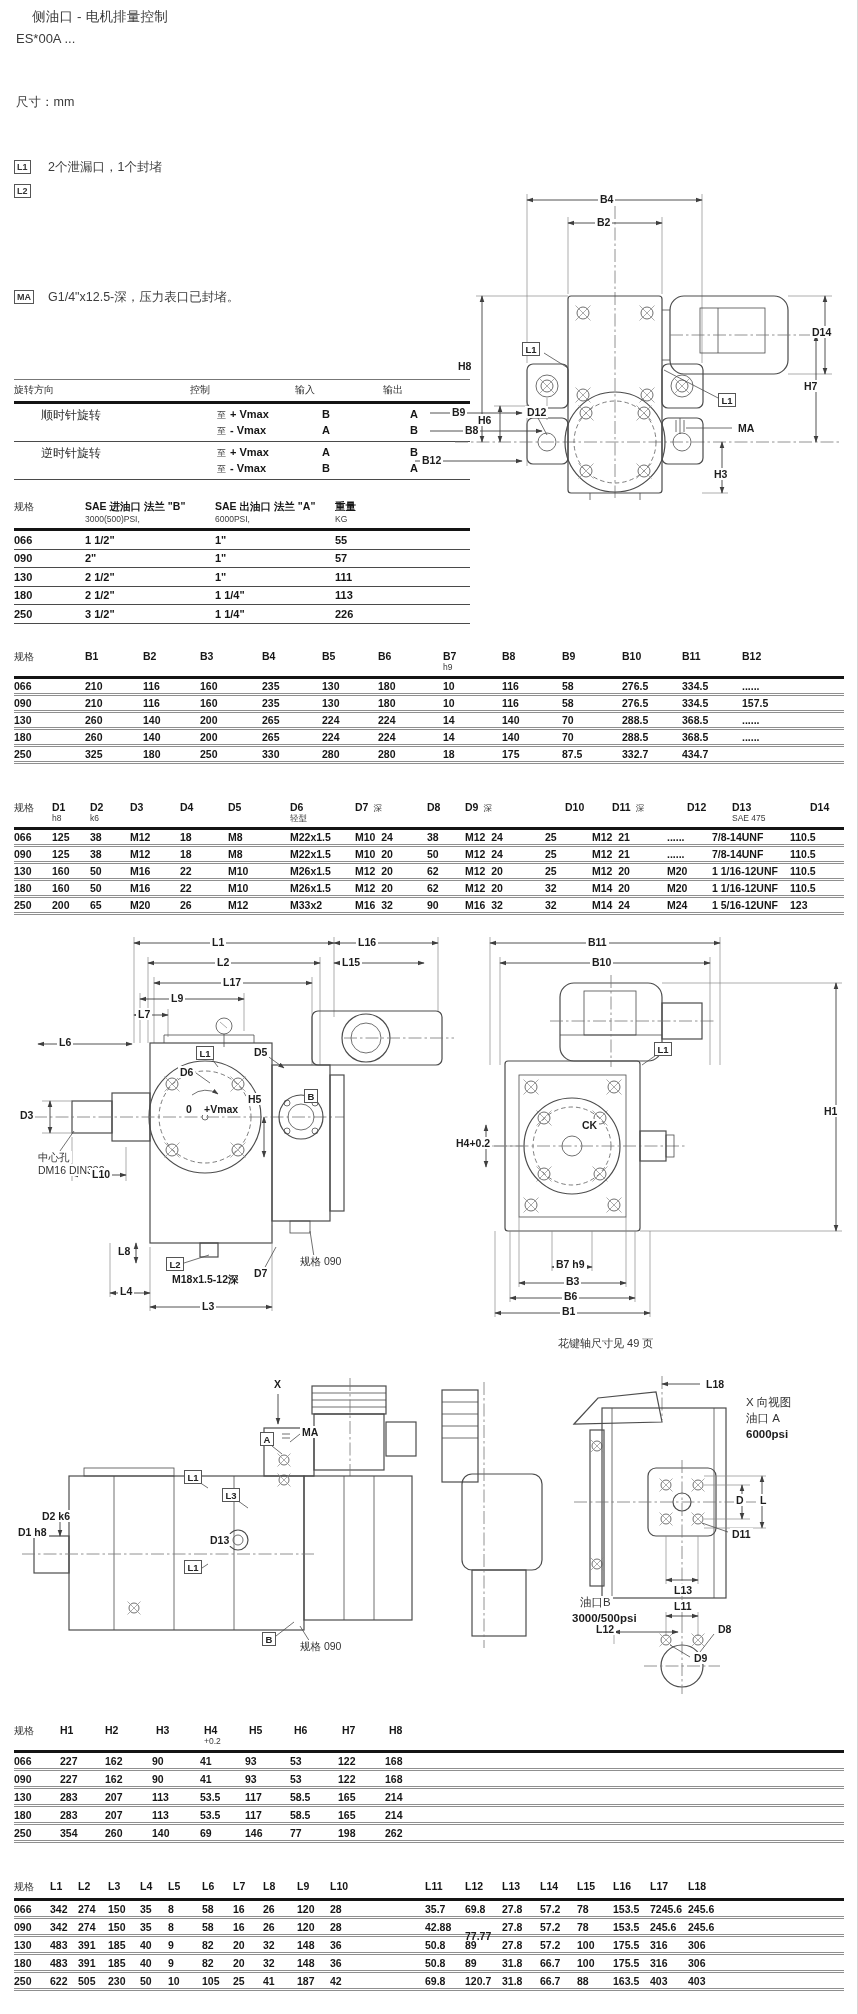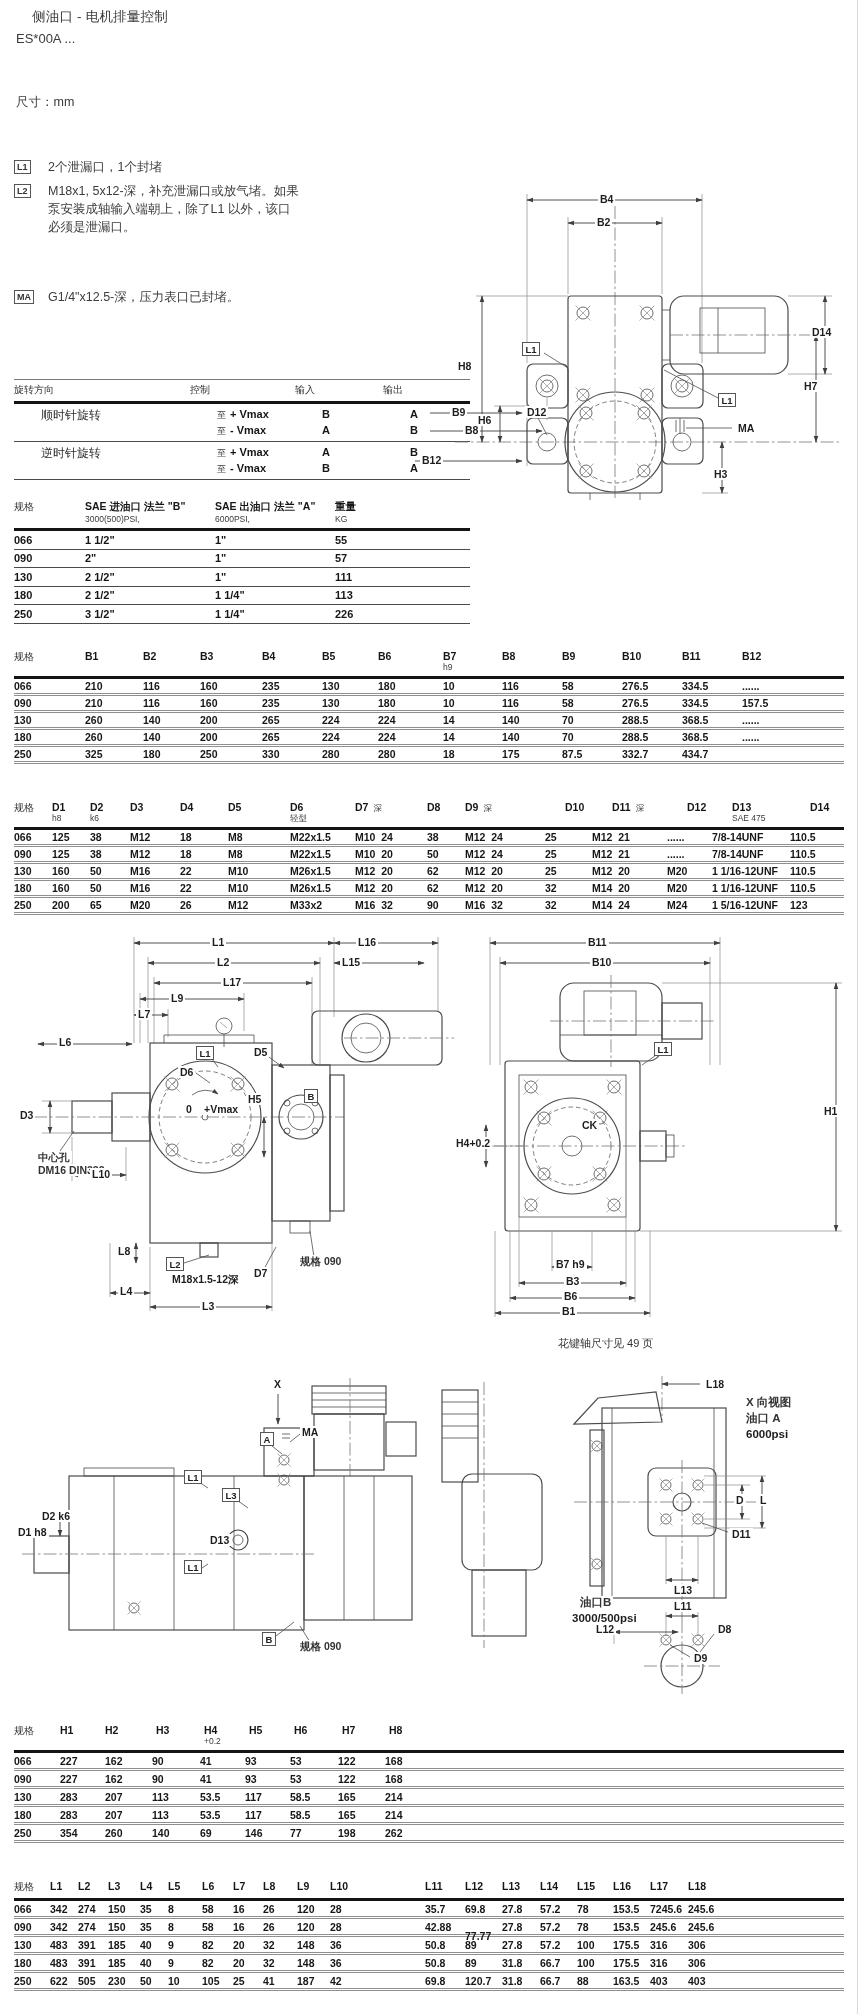--- a/index.html
+++ b/index.html
@@ -31,21 +31,21 @@
   .rot-head{display:flex;border-top:1px solid #777;border-bottom:3.5px solid #141414;padding:3px 0 4px;}
   .rh{flex:0 0 auto;font-size:10px;font-weight:400;color:#333;}
   .rot-group{display:flex;border-bottom:1.5px solid #4a4a4a;padding:3px 0;}
   .rot-dir{flex:0 0 auto;width:176px;font-size:12px;color:#2e2e2e;margin-left:27px;}
   .rot-lines{flex:1;}
   .rot-line{display:flex;line-height:14.5px;}
   .rc,.rv{flex:0 0 auto;font-weight:700;}
   .pf{font-style:normal;font-weight:400;font-size:9px;color:#444;margin-right:4px;}
   
   .dl{position:absolute;font-size:10.5px;font-weight:700;color:#1d1d1d;background:#fff;line-height:12px;padding:0 2px;white-space:nowrap;}
-  .dl.cn{font-weight:700;color:#333;}
+  .dl.cn{font-weight:400;color:#333;}
   .dl.big{font-size:11.5px;}
   .bx{position:absolute;border:1px solid #555;background:#fff;font-size:9.5px;font-weight:700;line-height:11px;padding:0.5px 2.5px;color:#222;white-space:nowrap;}
   .spline{font-size:11px;color:#333;}
   svg{position:absolute;left:0;top:0;}
   .b{stroke:#4c4c4c;stroke-width:1.2;fill:none;}
   .t{stroke:#4c4c4c;stroke-width:0.8;fill:none;}
   .d{stroke:#3f3f3f;stroke-width:0.9;fill:none;}
   .e{stroke:#8a8a8a;stroke-width:0.7;fill:none;}
   .c{stroke:#777;stroke-width:0.8;fill:none;stroke-dasharray:13 3 2.5 3;}
   .dsh{stroke:#5a5a5a;stroke-width:0.8;fill:none;stroke-dasharray:4.5 3;}
@@ -55,21 +55,20 @@
 
 <div class="page">
 
   <div class="abs title" style="left:32px;top:8px">侧油口 - 电机排量控制</div>
   <div class="abs model" style="left:16px;top:31px">ES*00A ...</div>
   <div class="abs units" style="left:16px;top:94px">尺寸：mm</div>
 
   <span class="note-tag" style="left:14px;top:160px">L1</span>
   <div class="note-text" style="left:48px;top:158px;width:300px">2个泄漏口，1个封堵</div>
   <span class="note-tag" style="left:14px;top:184px">L2</span>
-  <div class="note-text" style="left:48px;top:182px;width:254px">M18x1, 5x12-深，补充泄漏口或放气堵。如果泵安装成轴输入端朝上，除了L1 以外，该口必须是泄漏口。</div>
   <span class="note-tag" style="left:14px;top:290px">MA</span>
   <div class="note-text" style="left:48px;top:288px;width:320px">G1/4"x12.5-深，压力表口已封堵。</div>
 
   <div class="abs rot" style="left:14px;top:379px;width:456px">
     <div class="rot-head">
       <span class="rh" style="width:176px">旋转方向</span>
       <span class="rh" style="width:105px">控制</span>
       <span class="rh" style="width:88px">输入</span>
       <span class="rh" style="width:87px">输出</span>
     </div>

